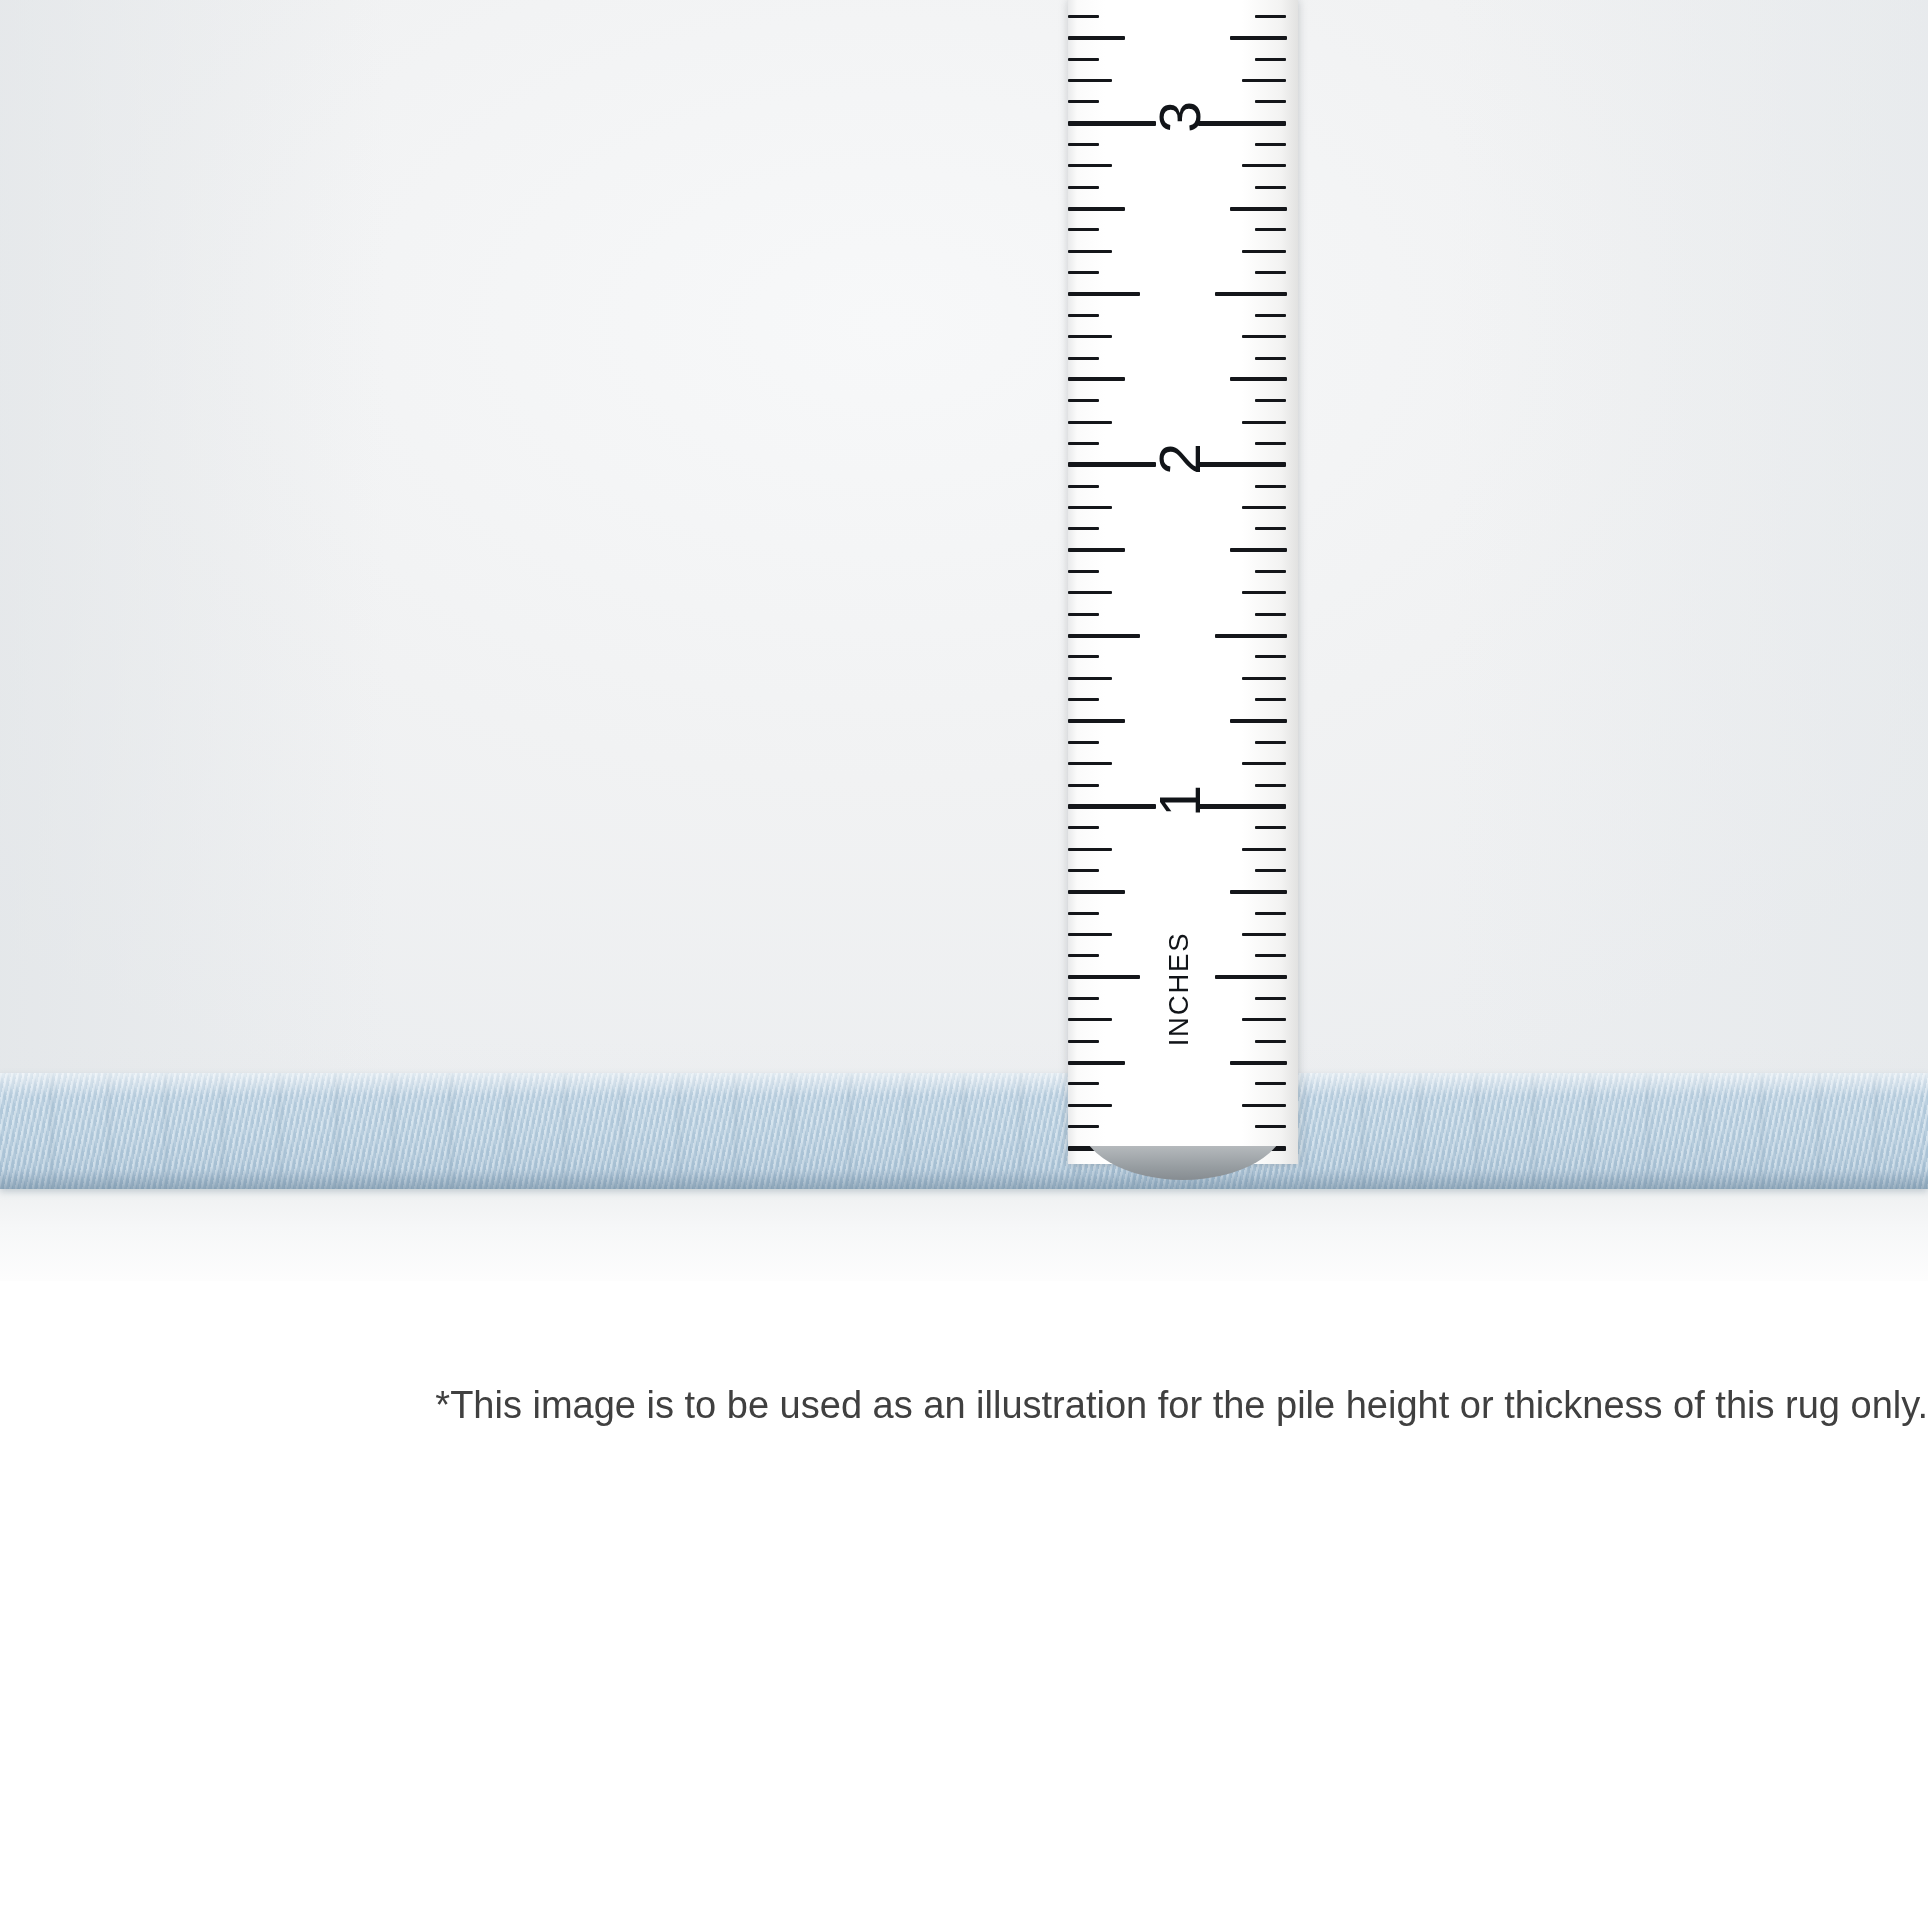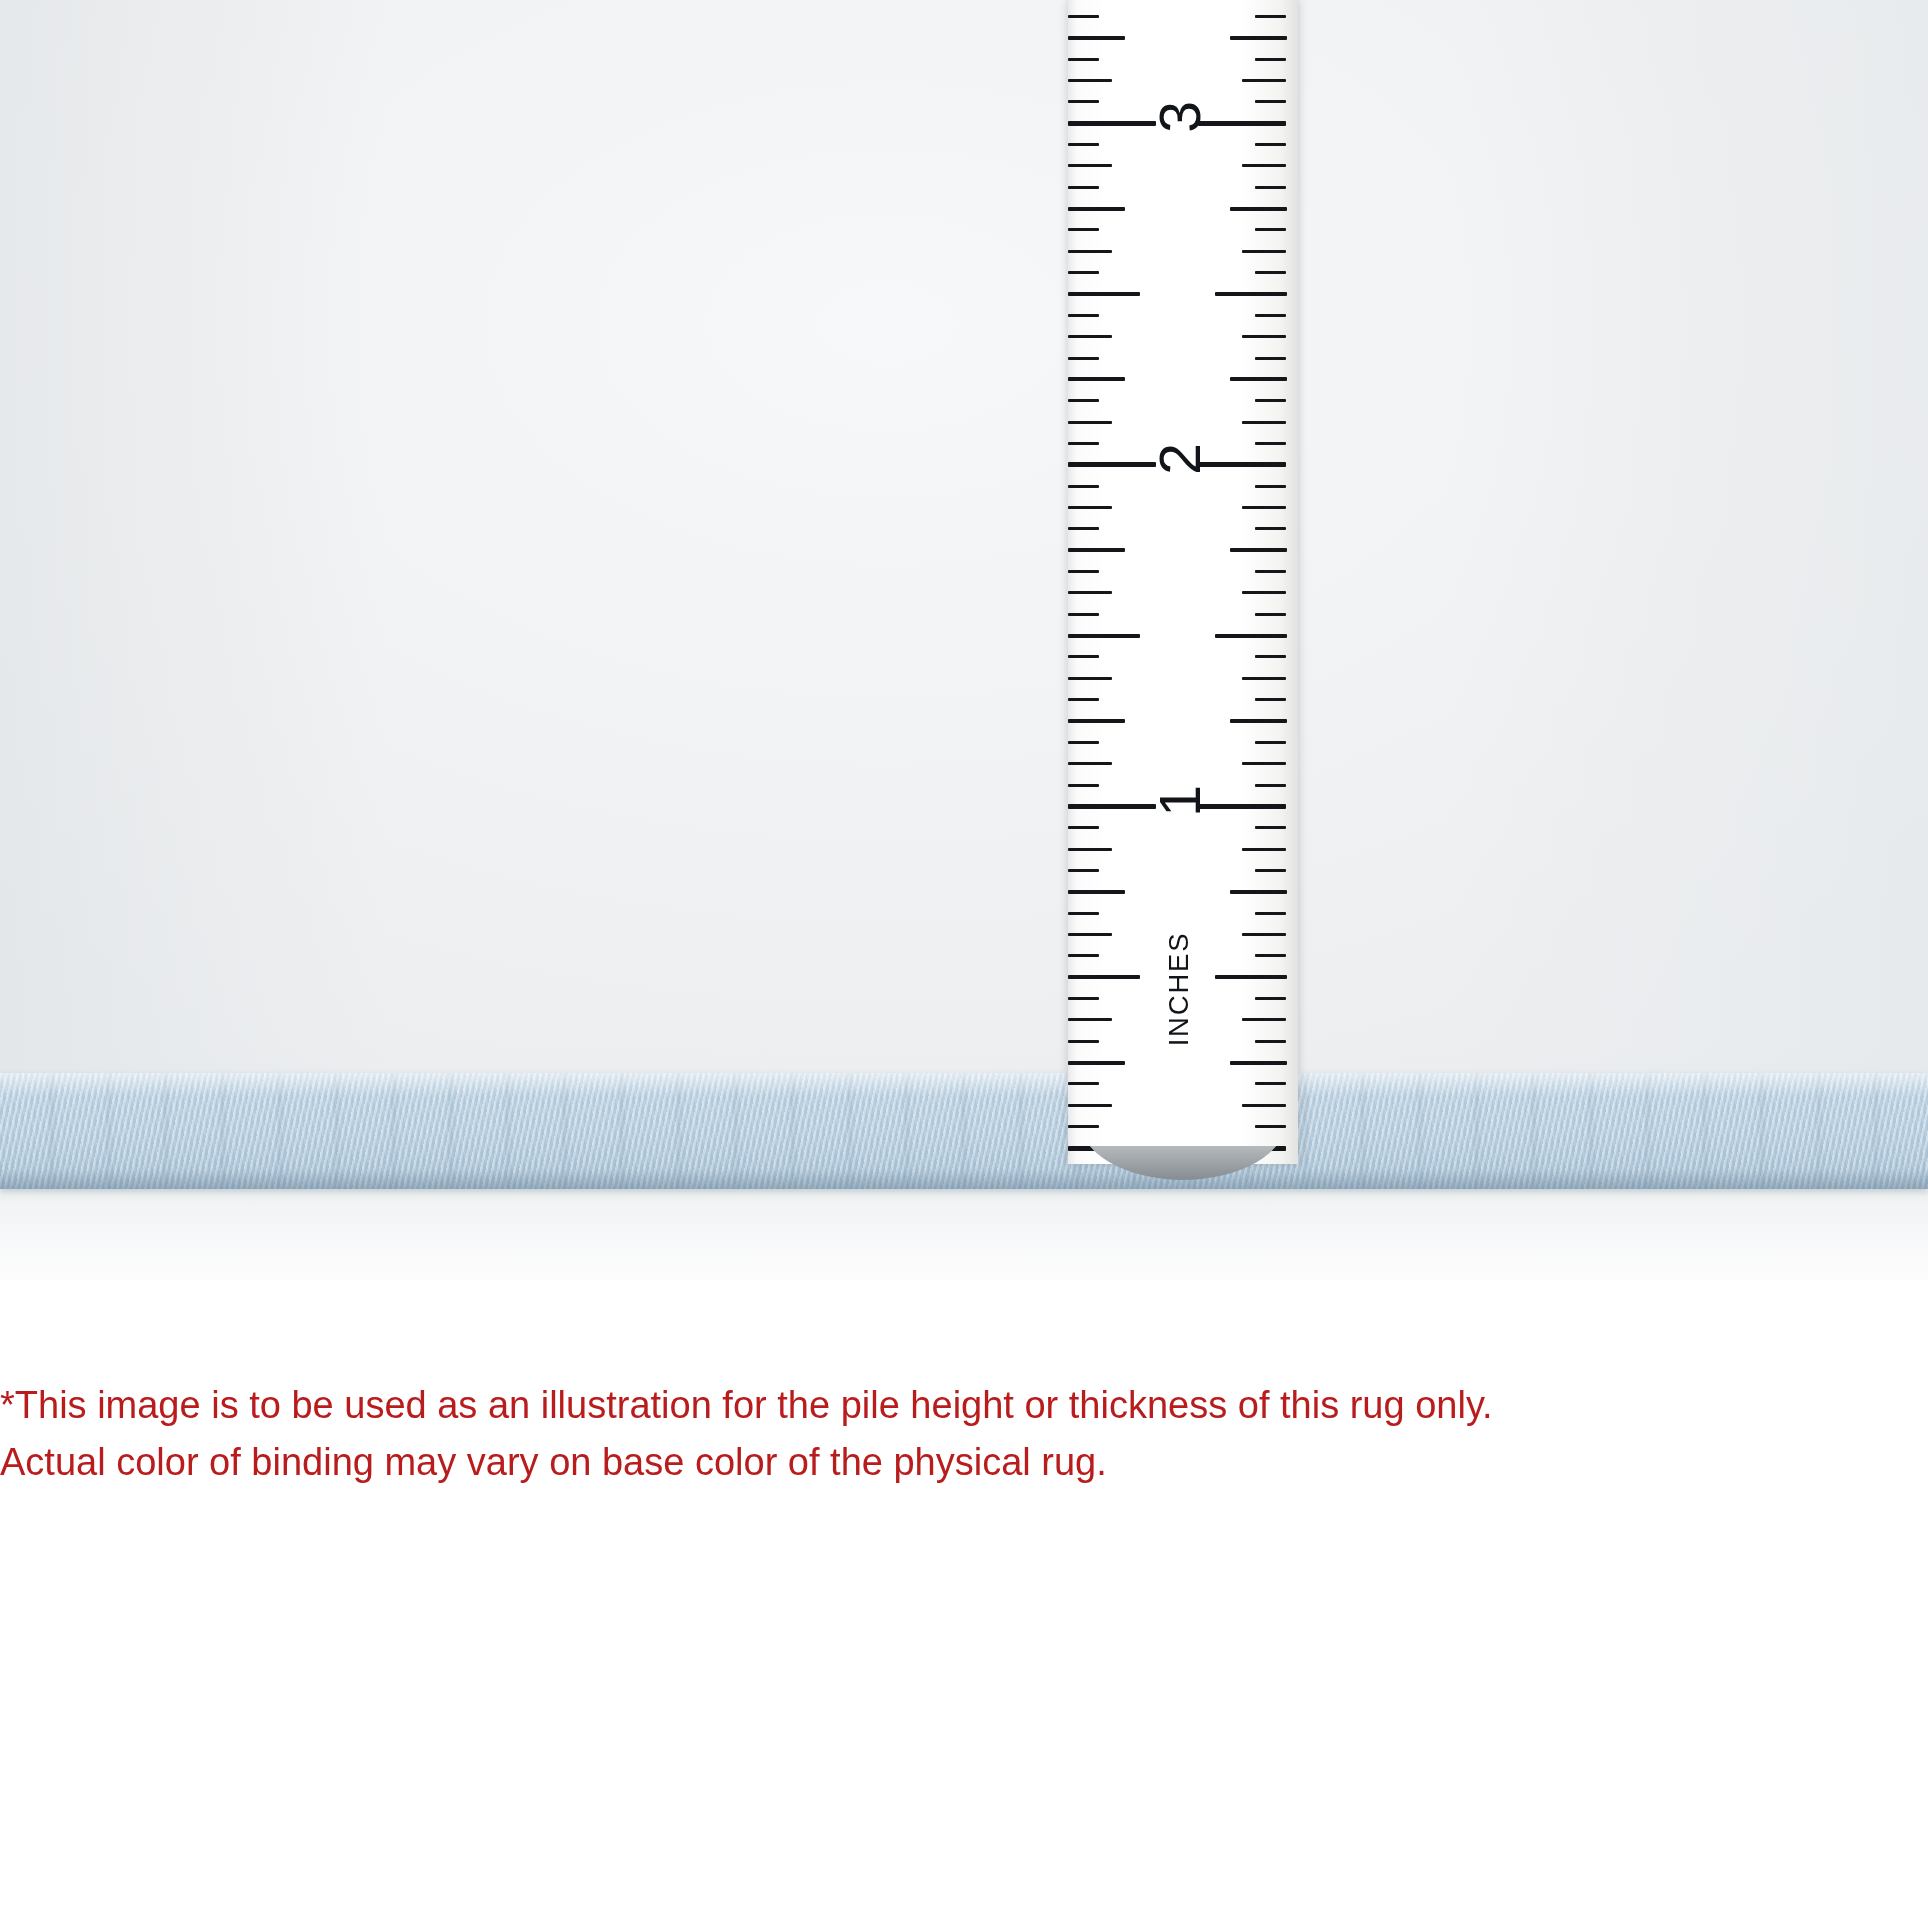--- a/index.html
+++ b/index.html
@@ -197,22 +197,22 @@
     letter-spacing: 1.8px;
     transform: rotate(-90deg);
   }
 
   
   #caption {
     position: absolute;
     left: 0;
     top: 1377px;
     width: 1928px;
-    text-align: left;
-    color: #b91c1c;
+    text-align: right;
+    color: #404040;
     font-family: "Liberation Sans", sans-serif;
     font-size: 38px;
     line-height: 57px;
     font-weight: 400;
   }
   #caption .line {
     display: block;
   }
 </style>
 </head>
@@ -352,17 +352,16 @@
       </div>
 
     <div class="ruler-metal-tip">
       <div class="tip-shape"></div>
     </div>
 
   </div>
 
   <div id="caption">
     <span class="line">*This image is to be used as an illustration for the pile height or thickness of this rug only.</span>
-    <span class="line">Actual color of binding may vary on base color of the physical rug.</span>
   </div>
 
 </div>
 
 
 </body></html>

